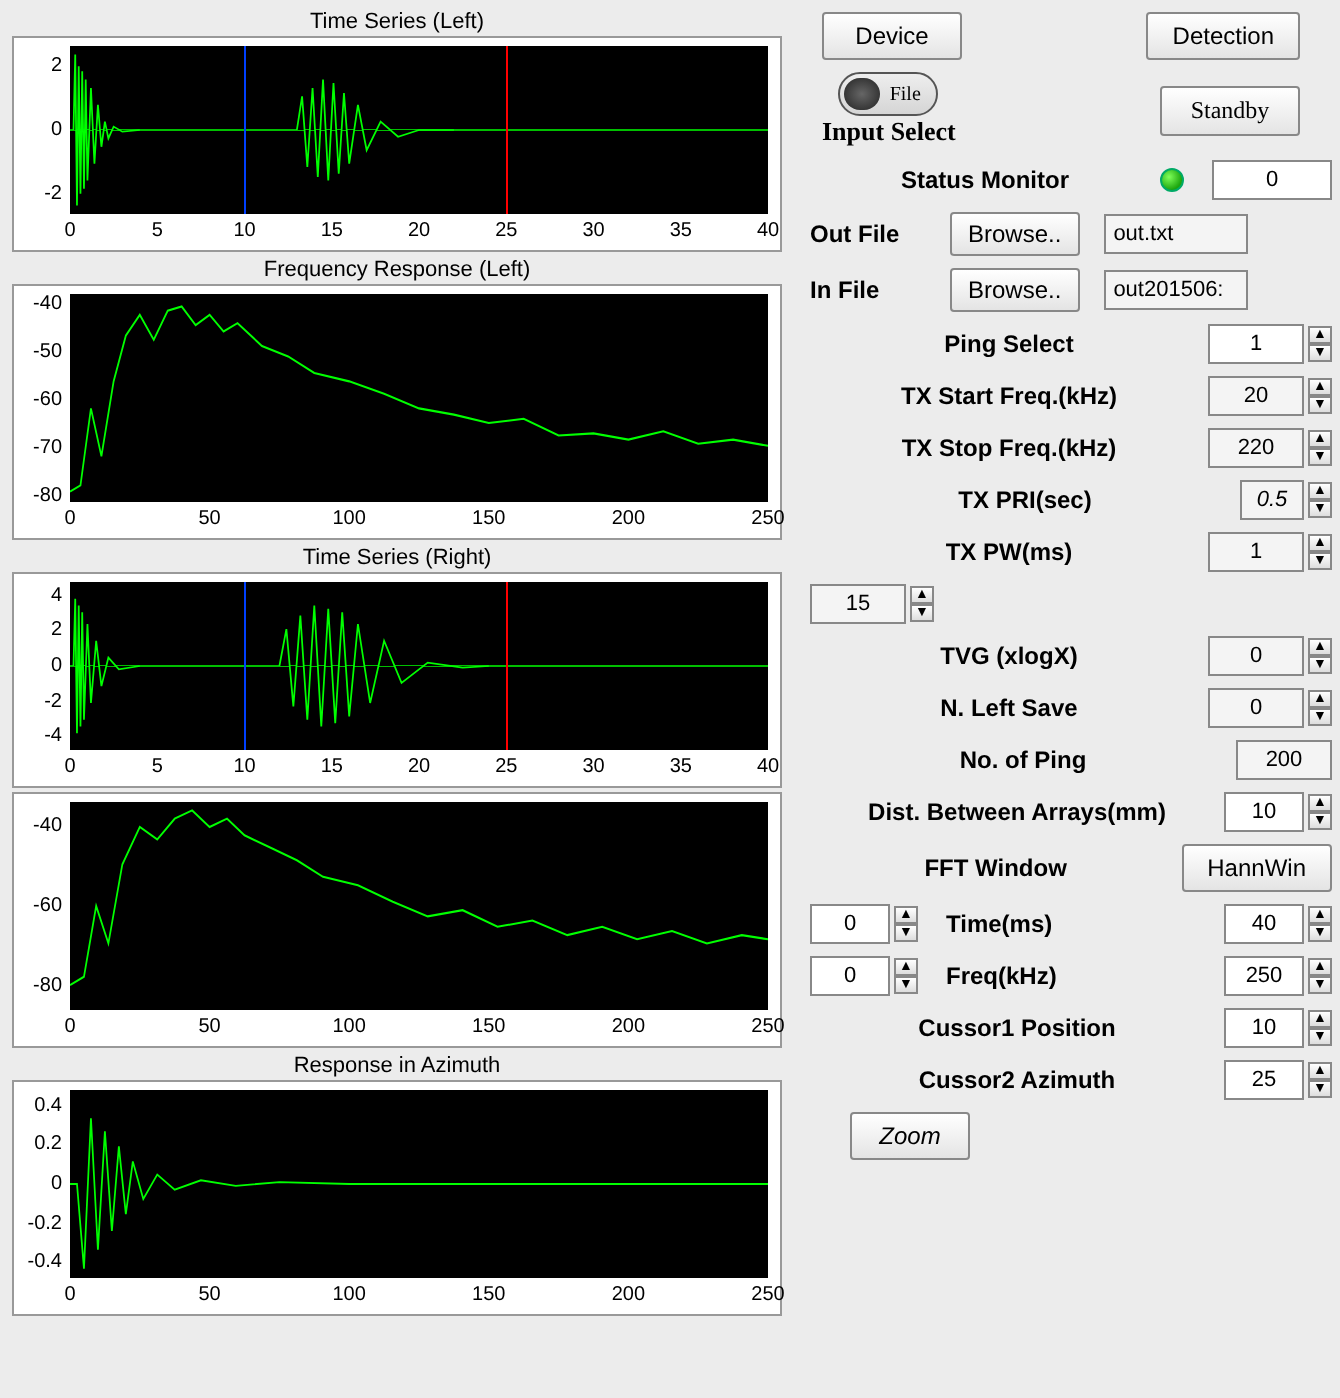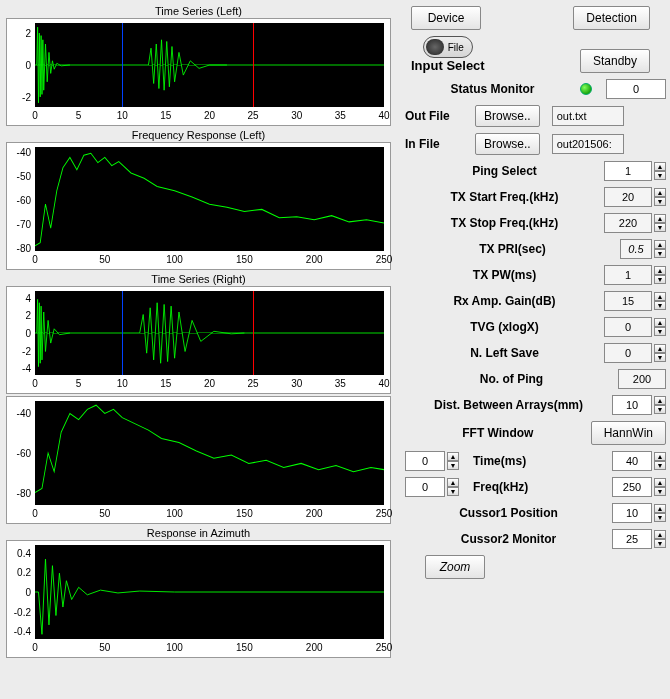--- a/index.html
+++ b/index.html
@@ -288,21 +288,21 @@
 
 </div>
 
 <div class="right-col">
 
   <div class="top-buttons">
     <div class="btn">Device</div>
     <div class="btn">Detection</div>
   </div>
 
-  <div style="display:flex;align-items:flex-end;justify-content:space-between;padding:0 16px 0 6px;">
+  <div style="display:flex;align-items:center;justify-content:space-between;padding:0 16px 0 6px;font-family:Liberation Serif, serif;">
     <div style="display:flex;flex-direction:column;align-items:center;">
       <div class="pill">
         <span>File</span>
       </div>
       <div class="input-select-lbl">Input Select</div>
     </div>
     <div class="btn">Standby</div>
   </div>
 
   <div class="param-row">
@@ -375,21 +375,20 @@
     <div class="spin-wrap">
         <input class="field" style="width: 48px;" value="1">
         <div class="spin-btns">
           <span>▲</span>
           <span>▼</span>
         </div>
       </div>
     </div>
 
   <div class="param-row">
-      <div class="plbl">Rx Amp. Gain(dB)</div>
     <div class="spin-wrap">
         <input class="field" style="width: 48px;" value="15">
         <div class="spin-btns">
           <span>▲</span>
           <span>▼</span>
         </div>
       </div>
     </div>
 
   <div class="param-row">
@@ -478,21 +477,21 @@
     <div class="spin-wrap">
         <input class="field white" style="width: 40px;" value="10">
         <div class="spin-btns">
           <span>▲</span>
           <span>▼</span>
         </div>
       </div>
     </div>
 
   <div class="param-row">
-      <div class="plbl">Cussor2 Monitor</div>
+      <div class="plbl">Cussor2 Azimuth</div>
     <div class="spin-wrap">
         <input class="field white" style="width: 40px;" value="25">
         <div class="spin-btns">
           <span>▲</span>
           <span>▼</span>
         </div>
       </div>
     </div>
 
   <div class="param-row" style="justify-content:flex-start;padding-left:20px;font-style:italic;">

